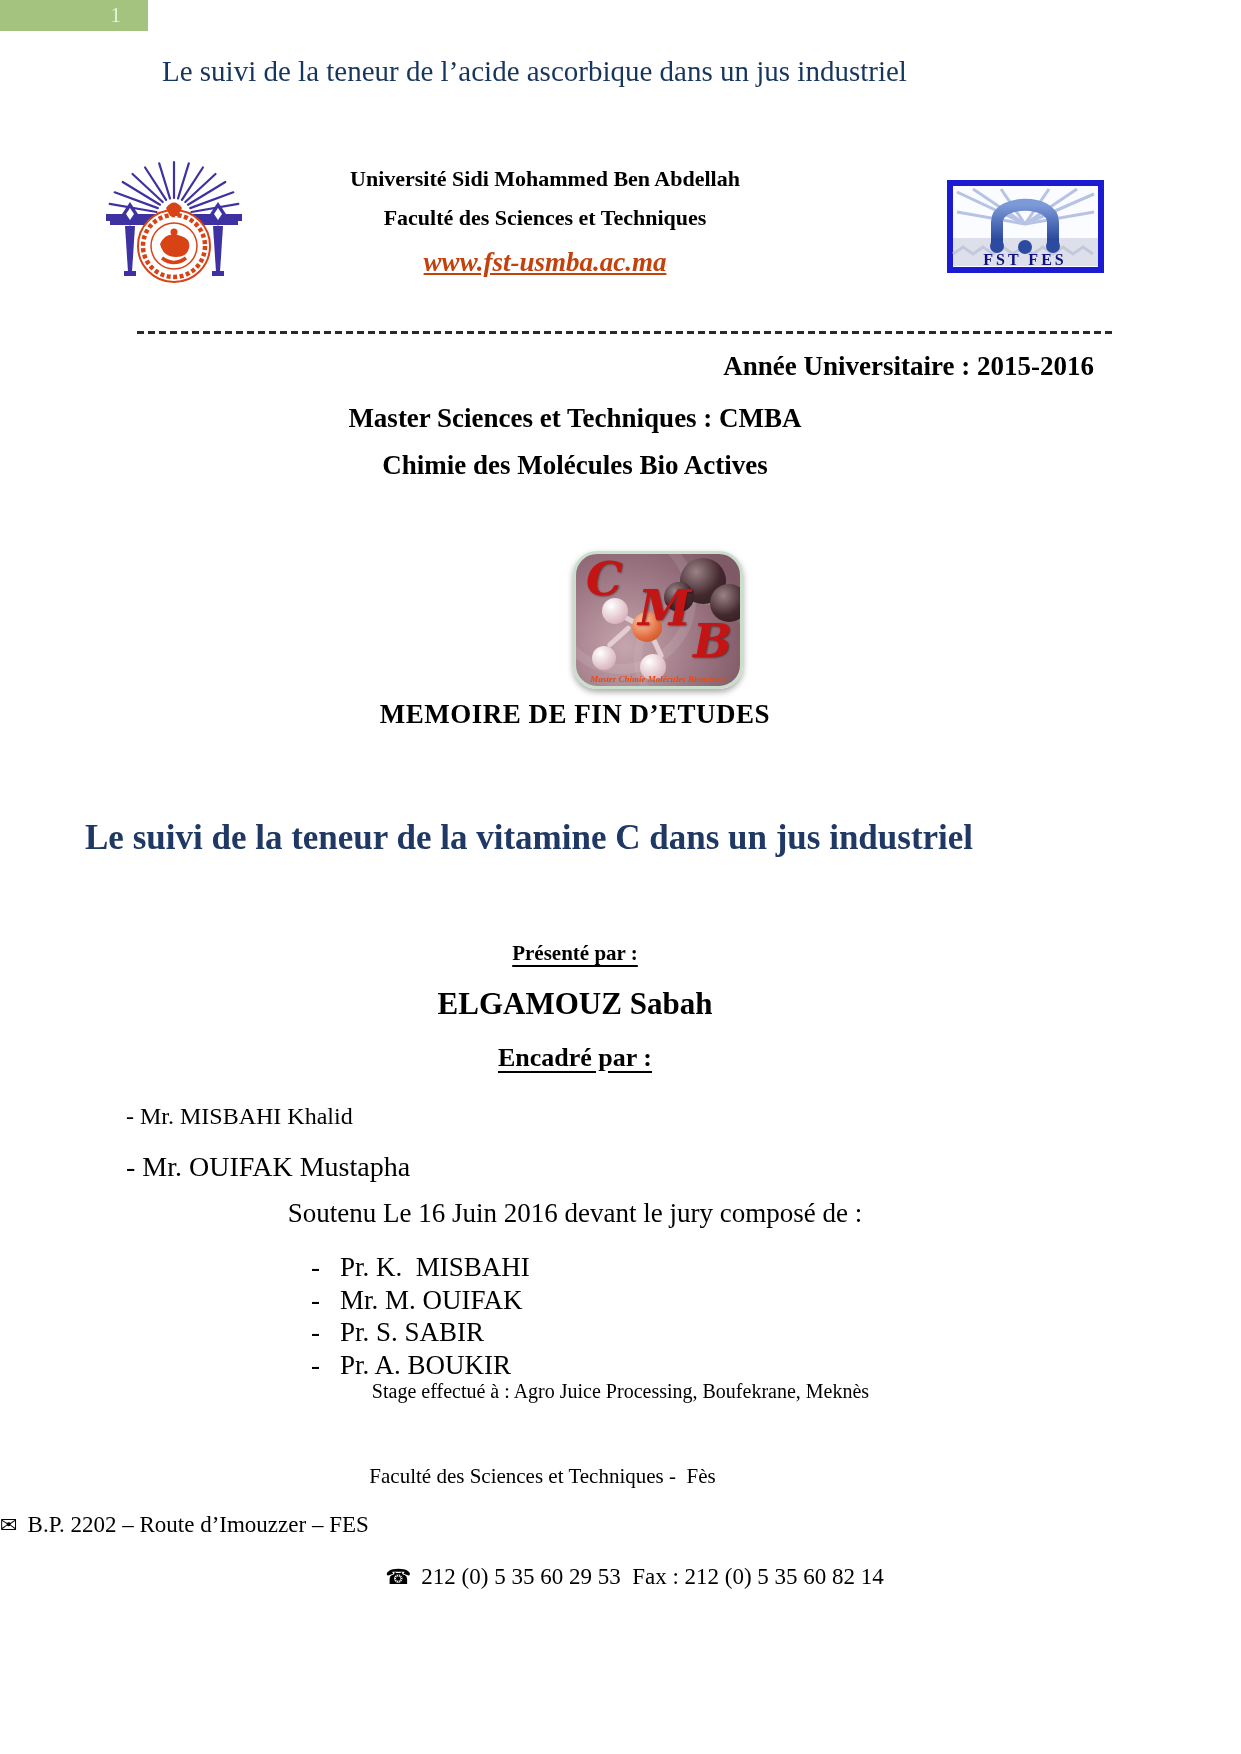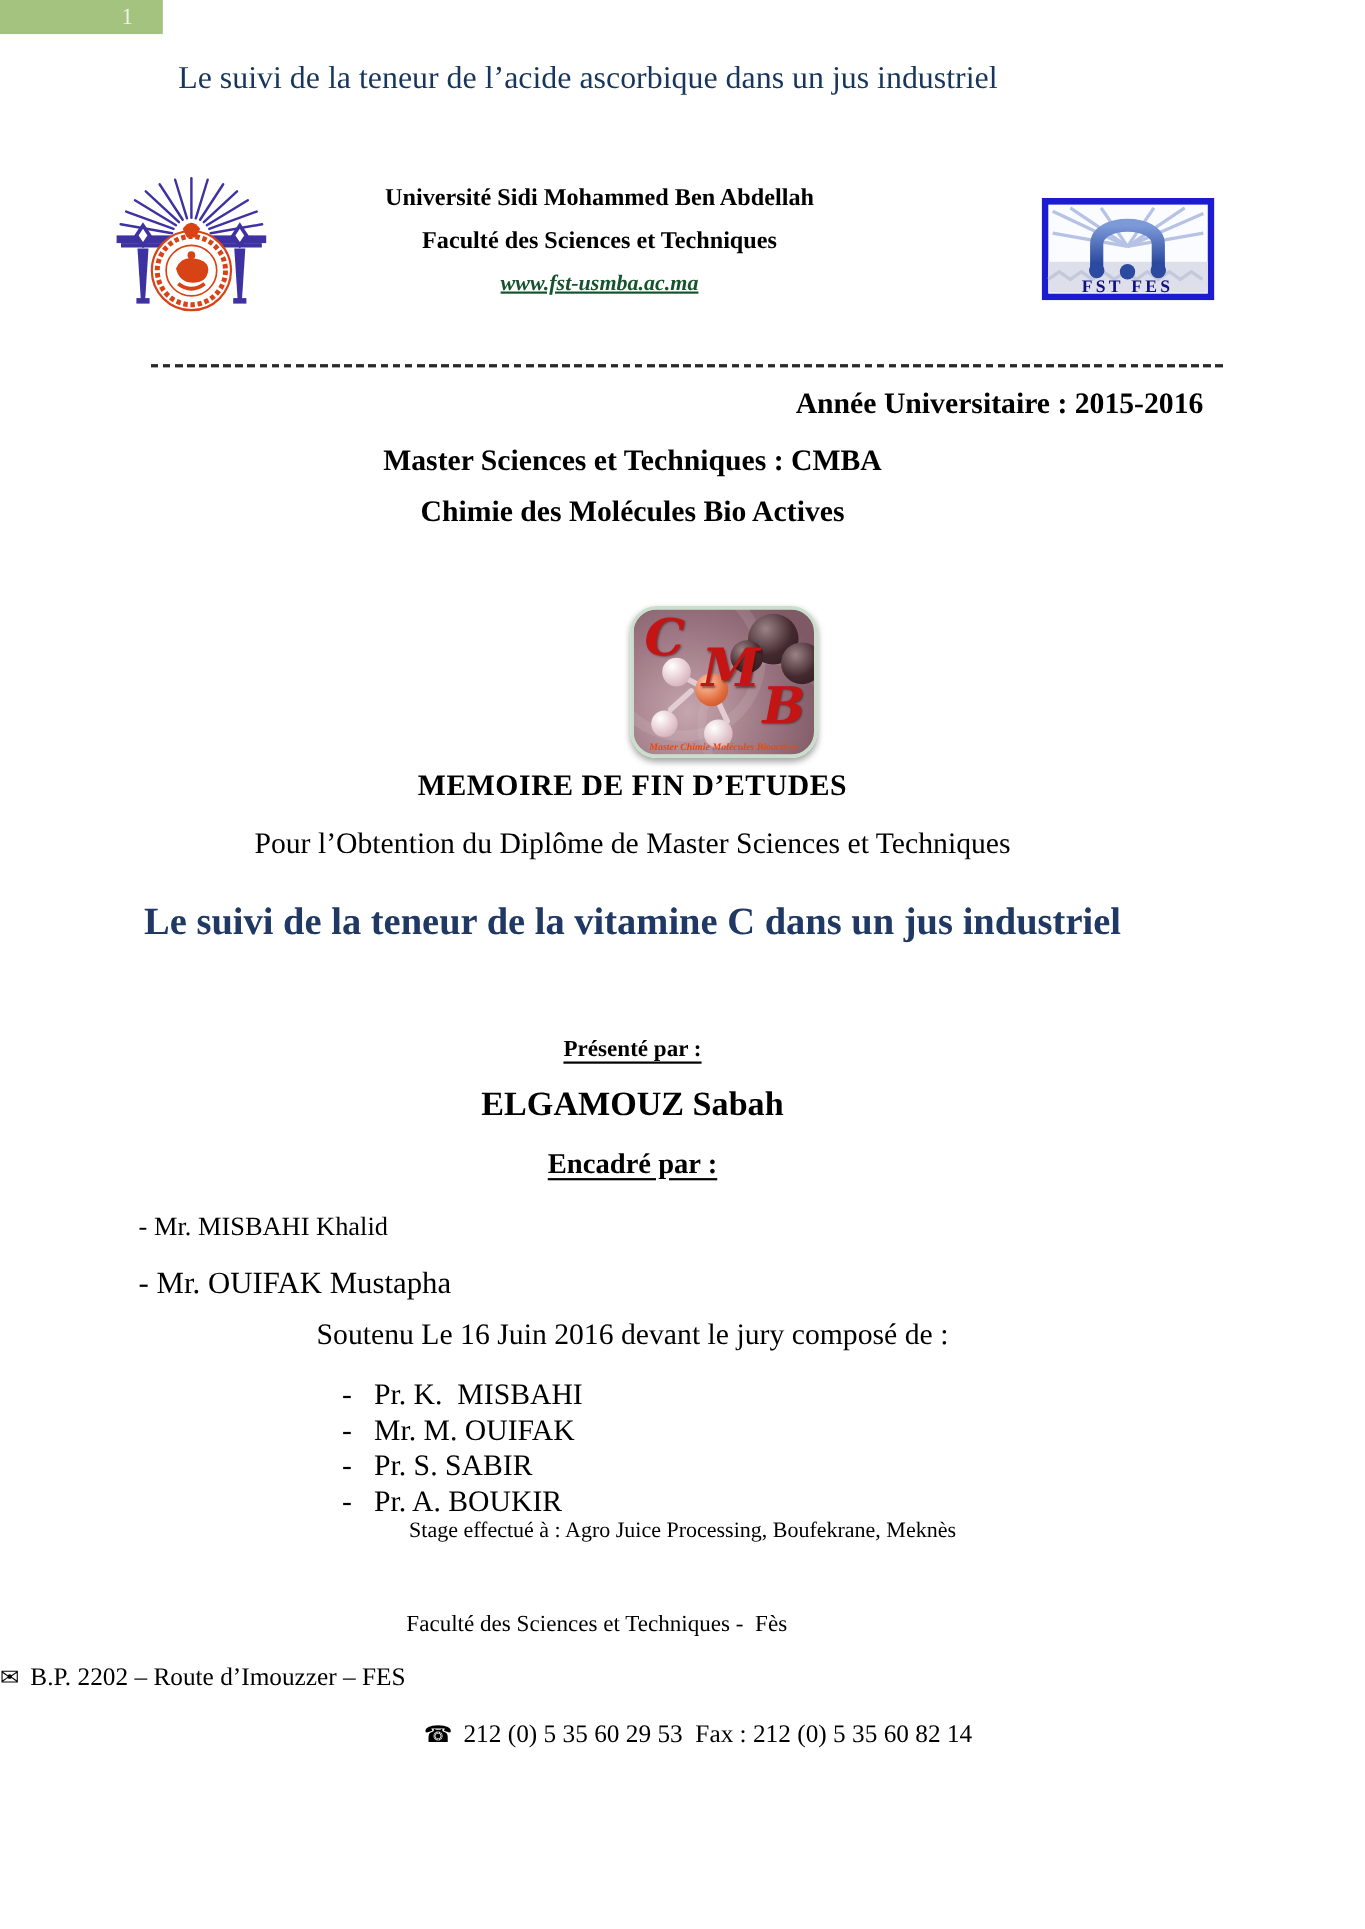--- a/index.html
+++ b/index.html
@@ -15,34 +15,34 @@
   .hdr-band{left:0;top:57;width:148px;height:31px;background:#a3c37f;
     color:#ecf3e1;font-size:21px;line-height:31px;text-align:right;padding-right:27px;box-sizing:border-box;}
   .hdr-title{left:162px;top:53px;font-size:29px;line-height:36px;color:#17365d;}
 
   
   .inst{left:245px;top:166px;width:600px;}
   .inst div{position:absolute;width:100%;text-align:center;}
   .inst-univ{top:0;font-weight:bold;font-size:22px;}
   .inst-fac{top:39px;font-weight:bold;font-size:22px;}
   .inst-web{top:81px;}
-  .inst-web a{font-weight:bold;font-style:italic;font-size:20px;color:#14532d;text-decoration:underline;}
+  .inst-web a{font-weight:bold;font-style:italic;font-size:27px;color:#c2410c;text-decoration:underline;}
 
   .divider{left:137px;top:331px;width:977px;height:3px;
     background:repeating-linear-gradient(90deg,#2a2a2a 0 7px,transparent 7px 11px);}
 
   .year{right:147px;top:351px;font-weight:bold;font-size:27px;}
   .cctr{left:40px;width:1070px;text-align:center;}
   .master{top:403px;font-weight:bold;font-size:27px;}
   .program{top:450px;font-weight:bold;font-size:27px;}
 
   .memoire{top:699px;font-weight:bold;font-size:27px;letter-spacing:.5px;}
   .obtention{top:751px;font-size:27px;}
 
-  .main-title{left:85px;top:808px;width:980px;text-align:center;
+  .main-title{left:85px;top:808px;width:980px;
     font-weight:bold;font-size:35px;line-height:60px;color:#1f3864;}
 
   .presented{top:941px;font-weight:bold;font-size:21px;text-decoration:underline;text-underline-offset:5px;}
   .author{top:986px;font-weight:bold;font-size:31px;}
   .encadre{top:1043px;font-weight:bold;font-size:26px;text-decoration:underline;text-underline-offset:5px;}
 
   .sup1{left:126px;top:1103px;font-size:24px;}
   .sup2{left:126px;top:1151px;font-size:28px;}
 
   .jury-intro{top:1198px;font-size:27px;}
@@ -196,21 +196,20 @@
     <div class="sph ps1"></div>
     <div class="sph ps2"></div>
     <div class="sph ps3"></div>
     <div class="cmb-letter lc">C</div>
     <div class="cmb-letter lm">M</div>
     <div class="cmb-letter lb">B</div>
     <div class="cmb-cap">Master Chimie Molécules Bioactives</div>
   </div>
 
   <div class="abs cctr memoire pre">MEMOIRE DE FIN D’ETUDES</div>
-  <div class="abs cctr obtention pre">Pour l’Obtention du Diplôme de Master Sciences et Techniques</div>
   <div class="abs main-title">Le suivi de la teneur de la vitamine C dans un jus industriel</div>
 
   <div class="abs cctr presented pre">Présenté par :</div>
   <div class="abs cctr author pre">ELGAMOUZ Sabah</div>
   <div class="abs cctr encadre pre">Encadré par :</div>
   <div class="abs sup1 pre">- Mr. MISBAHI Khalid</div>
   <div class="abs sup2 pre">- Mr. OUIFAK Mustapha</div>
 
   <div class="abs cctr jury-intro pre">Soutenu Le 16 Juin 2016 devant le jury composé de :</div>
   <div class="abs jury-list">

